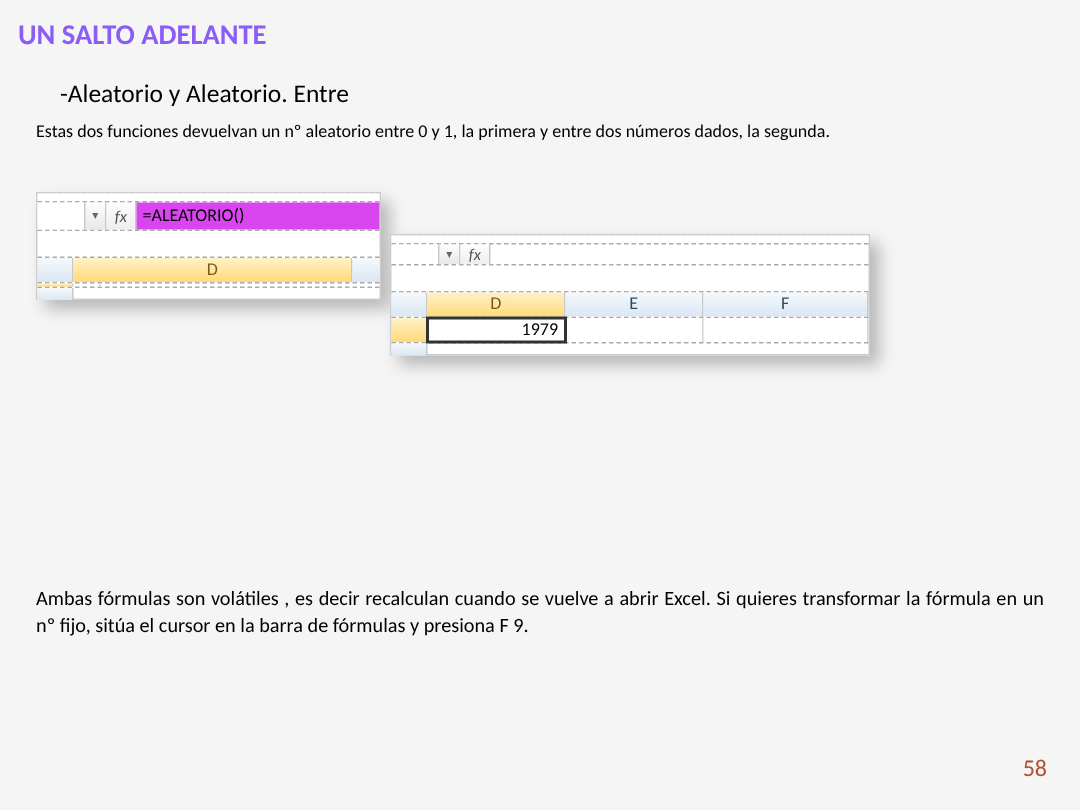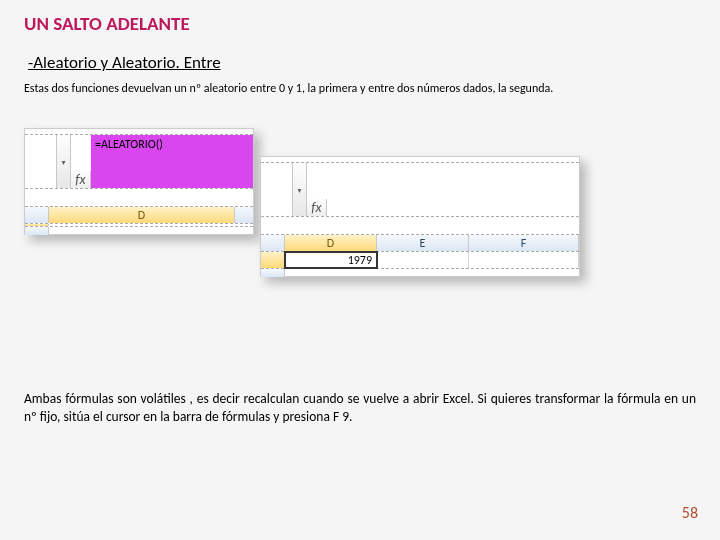--- a/index.html
+++ b/index.html
@@ -7,32 +7,31 @@
     width: 720px;
     height: 540px;
     background: #f5f5f5;
     font-family: Calibri, Arial, sans-serif;
     position: relative;
     overflow: hidden;
   }
   .title {
     position: absolute;
     top: 12px;
-    left: 24px;
+    left: 12px;
     font-size: 19px;
     font-weight: bold;
-    color: #be185d;
+    color: #8b5cf6;
   }
   .subtitle {
     position: absolute;
     top: 52px;
-    left: 28px;
+    left: 40px;
     font-size: 17px;
     color: #000;
-    text-decoration: underline;
   }
   .body1 {
     position: absolute;
     top: 80px;
     left: 24px;
     right: 24px;
     font-size: 12px;
     color: #000;
     line-height: 1.35;
   }
@@ -91,22 +90,21 @@
   }
   .fx {
     width: 20px;
     border-right: 1px solid #c8c8c8;
     display: flex;
     align-items: center;
     justify-content: center;
     font-style: italic;
     color: #555;
     background: linear-gradient(#fdfdfd,#eee);
-    font-size: 14px;
-    margin-top: 36px;
+    font-size: 11px;
   }
   .formula {
     flex: 1;
     padding: 2px 4px;
     background: #d946ef;
   }
   .colhdr-row {
     display: flex;
     border-bottom: 1px dashed #aaa;
     font-size: 12px;

